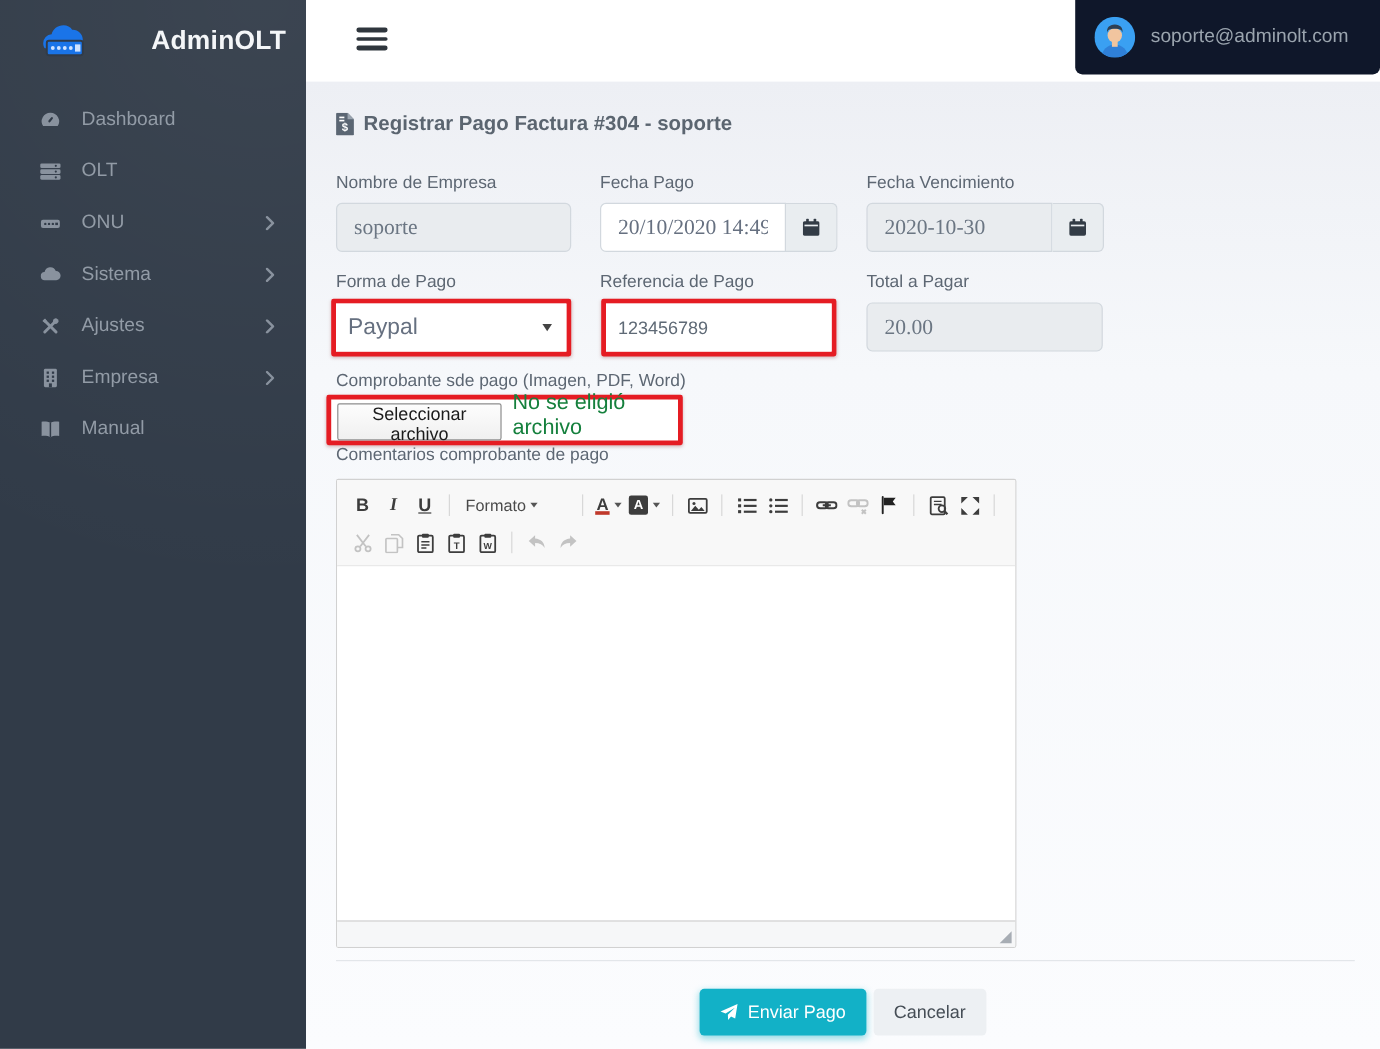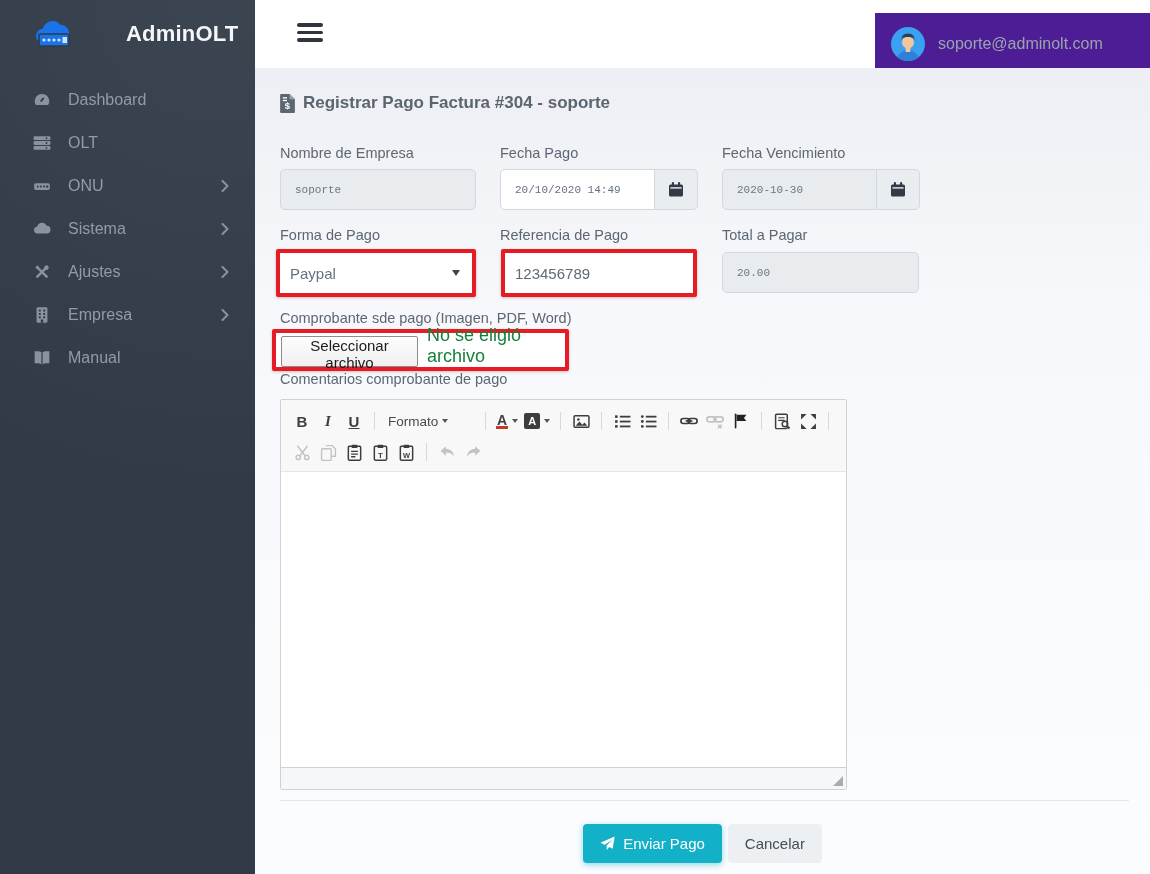--- a/index.html
+++ b/index.html
@@ -17,48 +17,48 @@
     color:#929ba6; cursor:pointer; }
   .nav-ic { width:22px; display:flex; justify-content:center; color:#89929e; flex:0 0 22px; }
   .nav-lbl { margin-left:15px; font-size:16px; flex:1; }
   .chev { color:#89929e; display:flex; }
 
   
   .topbar { position:absolute; left:255px; top:0; right:0; height:68px; background:#fff; }
   .hamburger { position:absolute; left:42px; top:23px; width:26px; cursor:pointer; }
   .hamburger span { display:block; height:3.5px; background:#2f363d; border-radius:2px;
     margin-bottom:4.2px; }
-  .userbox { position:absolute; right:0; top:0; width:275px; height:62px;
-    background:#4c1d95; border-radius:0 0 6px 6px; display:flex; align-items:center;
-    padding-left:16px; cursor:pointer;margin-top:13px; }
+  .userbox { position:absolute; right:0; top:0; width:254px; height:62px;
+    background:#0f172a; border-radius:0 0 6px 6px; display:flex; align-items:center;
+    padding-left:16px; cursor:pointer; }
   .user-email { margin-left:13px; font-size:16px; color:#9aa4ae; }
 
   
   .content { position:absolute; left:255px; top:68px; right:0; bottom:0;
     background:linear-gradient(180deg,#edeff4 0%, #f6f8fb 30%, #fbfcfe 100%); }
   .page-title { position:absolute; left:25px; top:25px; display:flex; align-items:center;
     gap:8px; color:#5b6570; font-size:17px; font-weight:700; }
 
   .flabel { position:absolute; font-size:14.5px; color:#5d6773; }
   .ctrl { position:absolute; height:41px; border:1px solid #d2d8de; border-radius:5px;
-    font-size:11px; color:#667080; padding:0 14px; background:#fff;
-    font-family:Liberation Mono, monospace; }
+    font-size:18px; color:#667080; padding:0 14px; background:#fff;
+    font-family:Liberation Serif, serif; }
   .ctrl.dis { background:#e9ecef; color:#6b7683; }
   input.ctrl { outline:none; }
 
   .igroup { position:absolute; display:flex; }
   .igroup .ctrl { position:static; border-radius:5px 0 0 5px; width:155px; }
   .cal-btn { width:43px; height:41px; background:#e9edf0; border:1px solid #d2d8de;
     border-left:none; border-radius:0 5px 5px 0; display:flex; align-items:center;
     justify-content:center; cursor:pointer; }
 
   .redbox { position:absolute; border:4px solid #e51c23; border-radius:2px;
     box-shadow:0 1px 3px rgba(120,0,0,.25); background:#fff; display:flex; }
   .sel { display:flex; align-items:center; justify-content:space-between; width:100%;
-    padding:0 12px 0 10px; font-size:15px; color:#667080; cursor:pointer; background:#fff; }
+    padding:0 12px 0 10px; font-size:19px; color:#667080; cursor:pointer; background:#fff; }
   .sel .caret { width:0; height:0; border-left:4.5px solid transparent;
     border-right:4.5px solid transparent; border-top:6px solid #444; }
   .redbox input { border:none; width:100%; font-size:15px; color:#5f6a76; padding:0 10px;
     outline:none; font-family:"Liberation Sans",sans-serif; }
 
   .filebox { align-items:flex-end; padding-left:5px; }
   .file-btn { background:linear-gradient(#fdfdfd,#f0f0f0); border:1px solid #8d8d8d;
     border-radius:2px; height:31px; padding:0 10px; font-size:15px; color:#1b1b1b;
     cursor:pointer; font-family:"Liberation Sans",sans-serif; }
   .file-status { font-size:18px; color:#15803d; margin-left:9px; }

